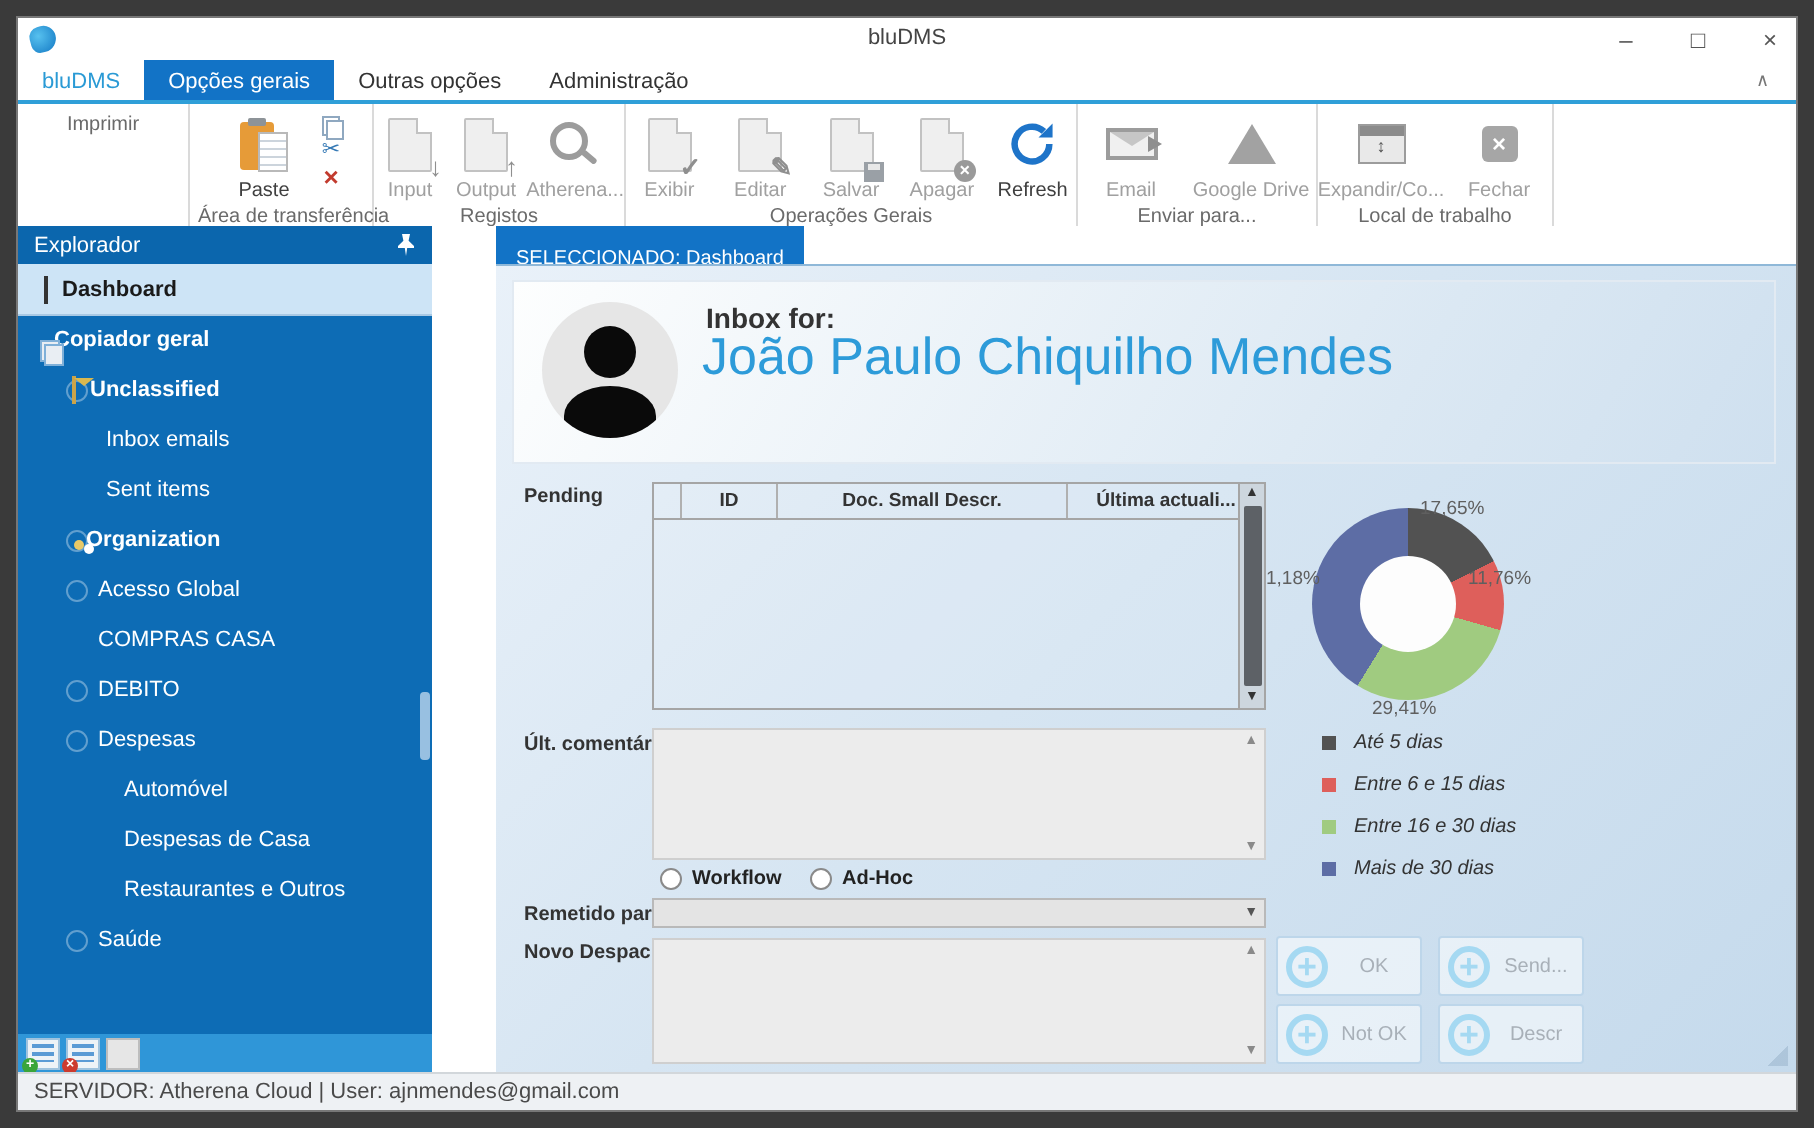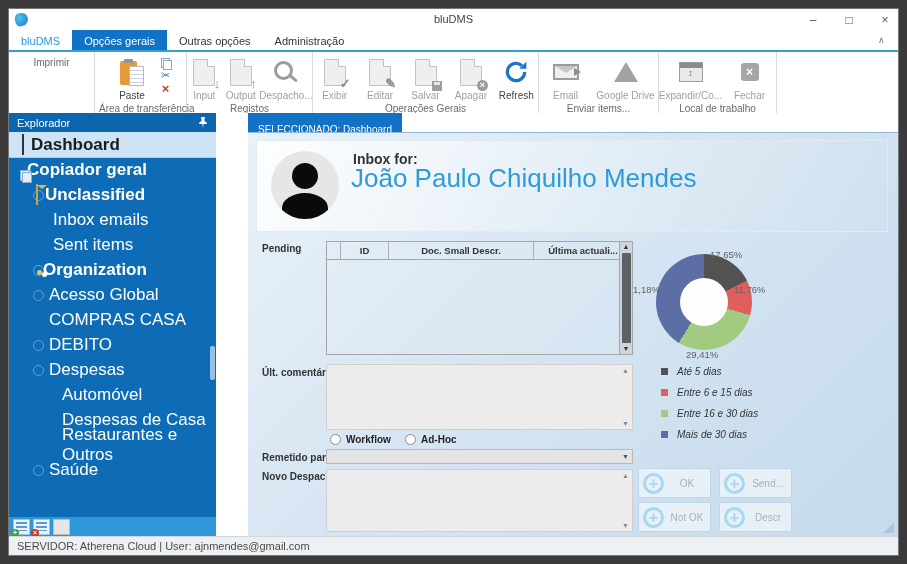--- a/index.html
+++ b/index.html
@@ -65,21 +65,21 @@
   .expico{width:24px;height:20px;border:1px solid #9c9c9c;background:#e9e9e9;position:relative;box-sizing:border-box;}
   .expico::before{content:"";position:absolute;left:0;top:0;right:0;height:5px;background:#8b8b8b;}
   .expico .ud{position:absolute;left:0;right:0;top:6px;text-align:center;font-size:9px;color:#555;line-height:1;}
   .closeico{width:18px;height:18px;background:#a6a6a6;border-radius:3px;color:#fff;font-weight:bold;font-size:12px;display:flex;align-items:center;justify-content:center;}
 
   
   .workspace{position:absolute;left:0;top:104px;right:0;bottom:18px;background:#fff;}
   .sidebar{position:absolute;left:0;top:0;width:207px;bottom:0;background:#0d6cb5;overflow:hidden;}
   .sb-head{position:absolute;left:0;top:0;right:0;height:19px;background:#0b66ad;border-bottom:1px solid rgba(0,0,0,0.25);color:#fff;font-size:11px;display:flex;align-items:center;padding-left:8px;}
   .pin{position:absolute;right:8px;top:4px;}
-  .sb-item{position:absolute;left:0;right:0;height:25px;display:flex;align-items:center;color:#fff;font-size:17px;}
+  .sb-item{position:absolute;left:0;right:0;height:25px;display:flex;align-items:center;color:#fff;font-size:11px;}
   .sb-item.sel{background:#cde4f6;color:#1a1a1a;font-weight:bold;border-bottom:1px solid #a9c9e4;}
   .sb-item.b{font-weight:bold;}
   .sb-ico{display:inline-block;margin-right:7px;}
   .gridico{width:10px;height:10px;border:1px solid #333;background:linear-gradient(#333,#333) 50% 0/1px 100% no-repeat,linear-gradient(#333,#333) 0 50%/100% 1px no-repeat;}
   .copico{position:relative;width:11px;height:12px;}
   .copico::before,.copico::after{content:"";position:absolute;width:8px;height:9px;background:#e9eef3;border:1px solid #7fb0d8;}
   .copico::before{left:0;top:0;}
   .copico::after{left:2px;top:2px;}
   .mailico{position:relative;width:13px;height:9px;background:#f5f0e0;border:1px solid #caa44a;}
   .mailico::before{content:"";position:absolute;left:0;top:0;border-left:5.5px solid transparent;border-right:5.5px solid transparent;border-top:4px solid #d9b84f;}
@@ -213,21 +213,21 @@
                 <span class="fold"></span>
                 <span class="badge">↑</span>
               </span>
           </div>
           <div class="rlabel">Output</div>
         </div>
         <div class="rbtn dis narrow">
           <div class="ricon">
               <span class="mag"></span>
             </div>
-          <div class="rlabel">Despacho...</div>
+          <div class="rlabel">Atherena...</div>
         </div>
       </div>
       <div class="rgl">Registos</div>
     </div>
 
     <div class="rgroup" style="width:226px">
       <div class="rbtns">
         <div class="rbtn dis narrow">
           <div class="ricon">
             <span class="docico">
@@ -285,21 +285,21 @@
             </div>
           <div class="rlabel">Email</div>
         </div>
         <div class="rbtn dis" style="width:64px">
           <div class="ricon">
               <span class="drive"></span>
             </div>
           <div class="rlabel">Google Drive</div>
         </div>
       </div>
-      <div class="rgl">Enviar items...</div>
+      <div class="rgl">Enviar para...</div>
     </div>
 
     <div class="rgroup" style="width:118px">
       <div class="rbtns">
         <div class="rbtn dis" style="width:62px">
           <div class="ricon">
             <span class="expico">
                 <span class="ud">↕</span>
               </span>
           </div>

